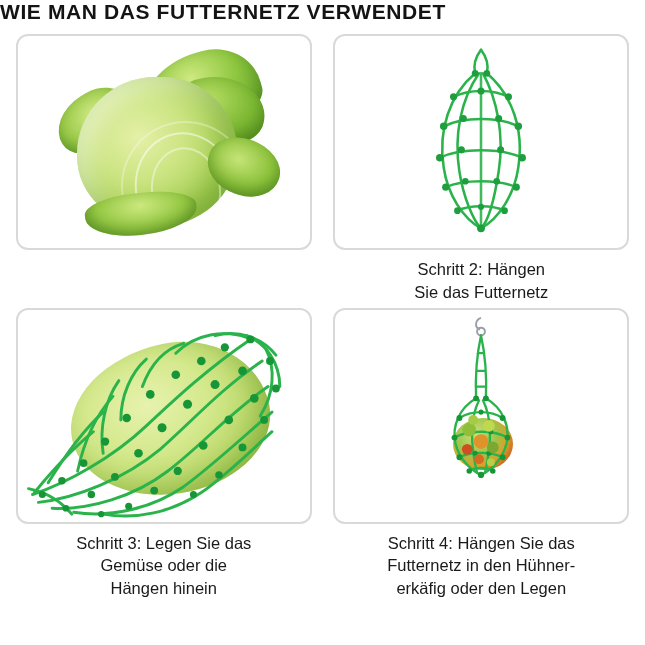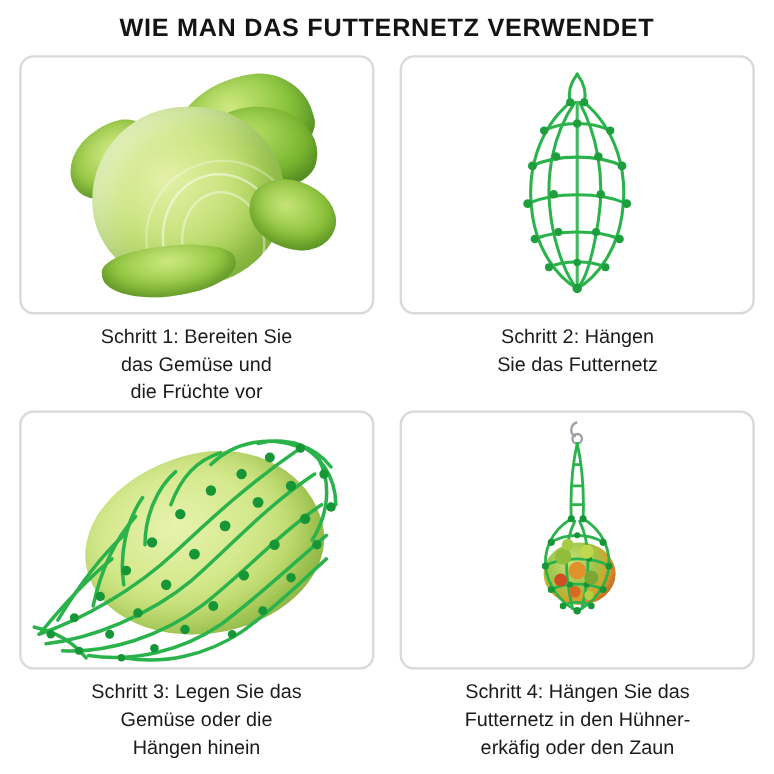--- a/index.html
+++ b/index.html
@@ -14,26 +14,26 @@
     color: #1a1a1a;
     overflow: hidden;
   }
   .page {
     position: relative;
     width: 645px;
     height: 645px;
     box-sizing: border-box;
   }
   .title {
-    text-align: center;
+    text-align: left;
     font-size: 21px;
     font-weight: bold;
     letter-spacing: 0.6px;
     color: #141414;
-    padding-top: 12px;
+    padding-top: 0;
     padding-bottom: 10px;
   }
   .grid {
     display: grid;
     grid-template-columns: 1fr 1fr;
     grid-template-rows: auto auto;
     column-gap: 14px;
     row-gap: 4px;
     padding: 0 12px;
     box-sizing: border-box;
@@ -168,23 +168,20 @@
           <div class="leaf leaf-top2"></div>
           <div class="cab-body">
             <div class="cab-vein cab-v3"></div>
             <div class="cab-vein cab-v1"></div>
             <div class="cab-vein cab-v2"></div>
           </div>
           <div class="leaf leaf-right"></div>
           <div class="leaf leaf-bot"></div>
         </div>
       </div>
-      <div class="caption">Schritt 1: Bereiten Sie
-das Gemüse und
-die Früchte   vor</div>
     </div>
 
     <div class="cell">
       <div class="photo">
         <svg class="net-svg" viewBox="0 0 296 216">
           <g stroke="#2bb34b" stroke-width="2.6" fill="none" stroke-linecap="round">
 
             <path d="M148 14 C142 22 140 30 142 38"></path>
             <path d="M148 14 C154 22 156 30 154 38"></path>
 
@@ -345,17 +342,17 @@
             <circle cx="134" cy="142" r="5.5" fill="#cf4f22"></circle>
             <circle cx="160" cy="140" r="6" fill="#7aa832"></circle>
             <circle cx="146" cy="152" r="5" fill="#d96a22"></circle>
             <circle cx="158" cy="155" r="4" fill="#b8cf45"></circle>
             <circle cx="140" cy="112" r="5" fill="#a6cb45"></circle>
           </g>
         </svg>
       </div>
       <div class="caption">Schritt 4: Hängen Sie das
 Futternetz in den Hühner-
-erkäfig oder den Zaun</div>
+erkäfig oder den Legen</div>
     </div>
 
   </div>
 </div>
 
 </body></html>

